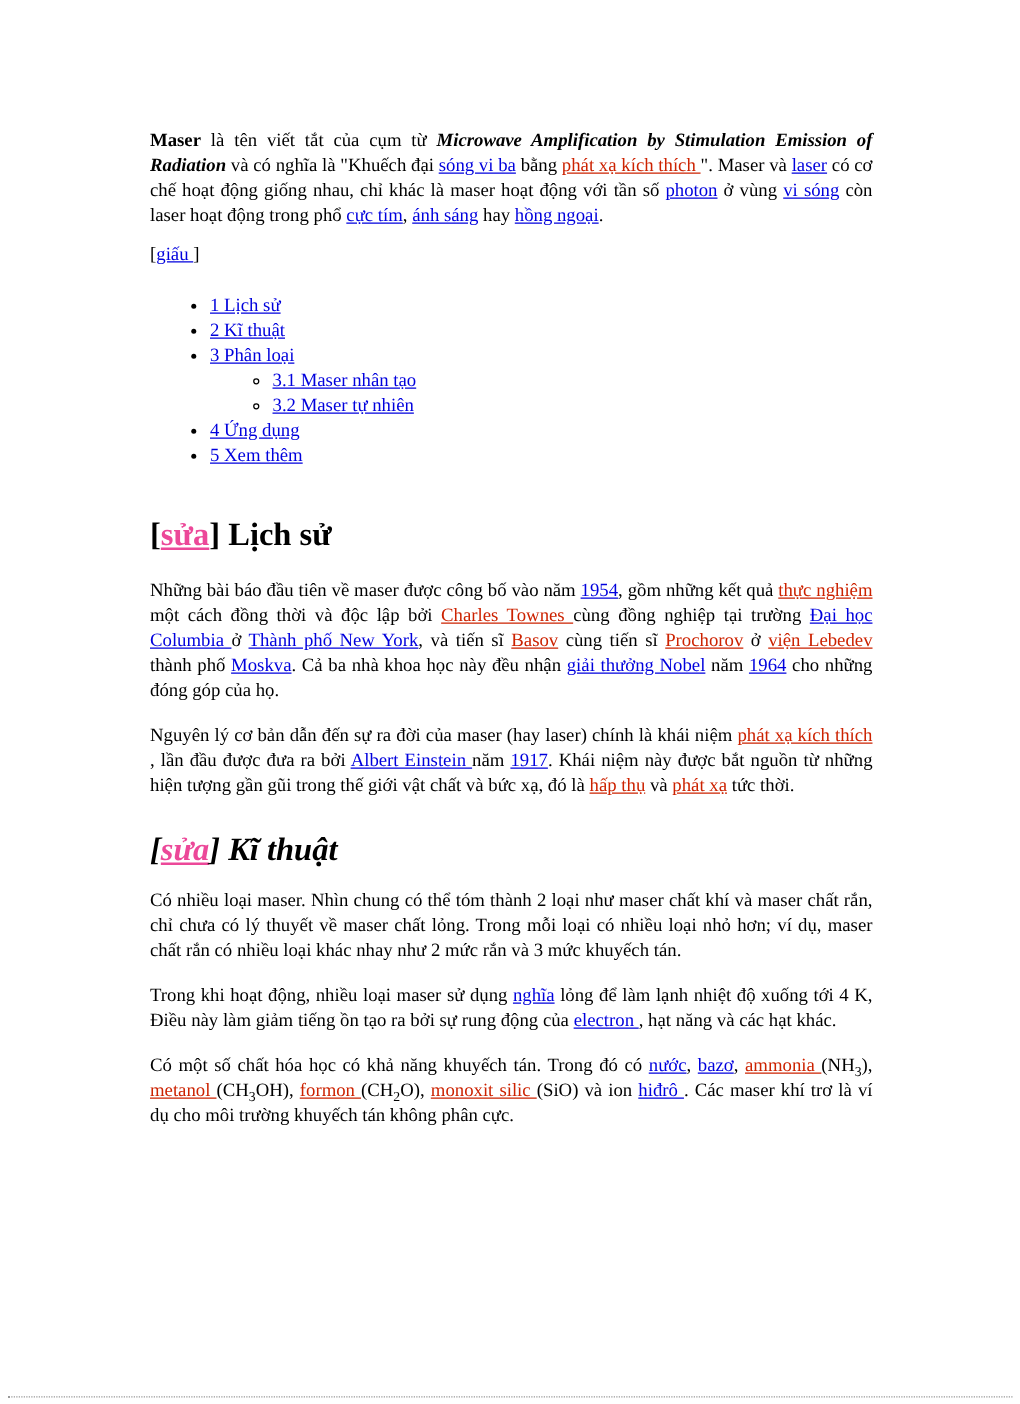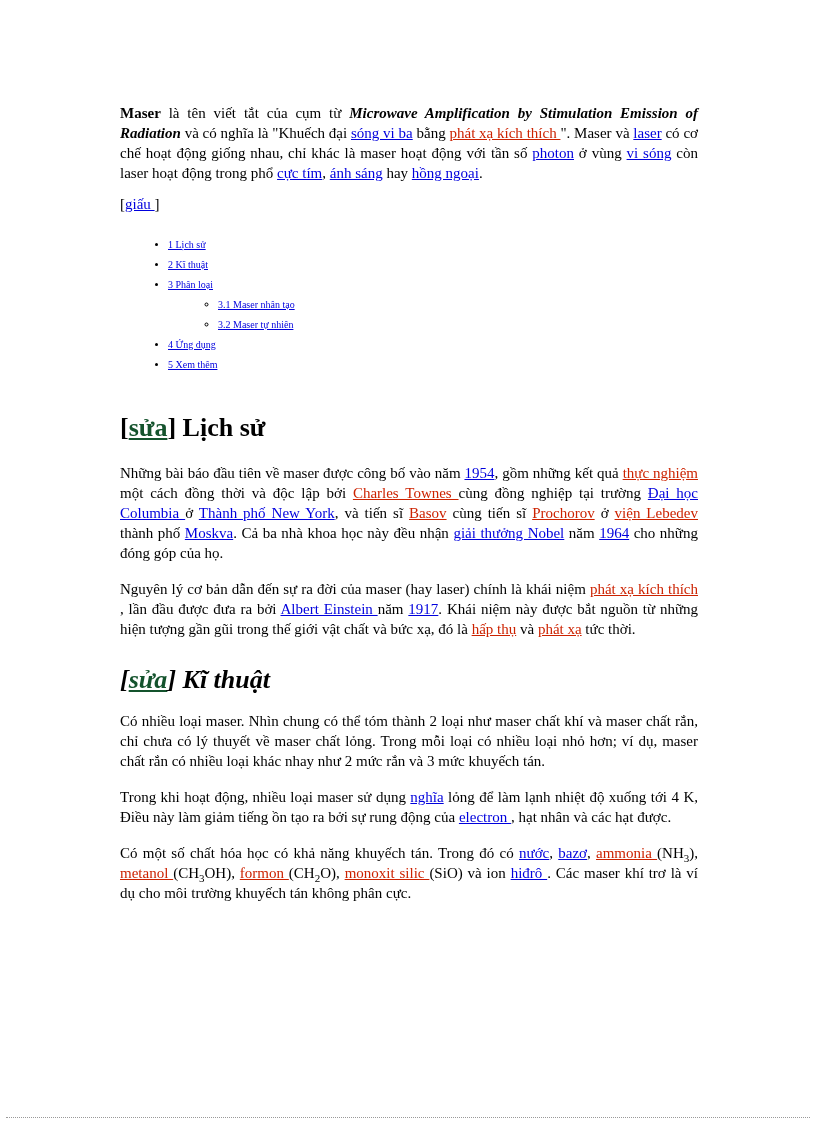--- a/index.html
+++ b/index.html
@@ -32,21 +32,21 @@
   }
   .toc-hide {
     font-size: 15px;
     line-height: 18px;
     margin: 12px 0 4px 0;
   }
   ul.toc-list {
     margin: 22px 0 0 0;
     padding: 0 0 0 48px;
     list-style-type: disc;
-    font-size: 10px;
+    font-size: 15px;
     line-height: 20px;
   }
   ul.toc-sub {
     margin: 0;
     padding: 0 0 0 50px;
     list-style-type: circle;
   }
   h1.section {
     font-size: 26px;
     line-height: 34px;
@@ -63,21 +63,21 @@
   .seg-redlink {
     color: #CC2200;
     text-decoration: underline;
     cursor: pointer;
   }
   .seg-bold { font-weight: bold; }
   .seg-bolditalic { font-weight: bold; font-style: italic; }
   sub.seg-sub { font-size: 11px; line-height: 0; }
 
   .edit-link {
-    color: #14532d;
+    color: #ec4899;
     text-decoration: underline;
     cursor: pointer;
     font-weight: bold;
   }
   .bracket { font-weight: bold; color: #000; }
 
   .page-break {
     position: absolute;
     left: 6px;
     right: 6px;
@@ -110,19 +110,19 @@
     </ul>
 
     <h1 class="section"><span class="bracket">[</span><a class="edit-link">sửa</a><span class="bracket">] </span><span>Lịch sử</span></h1>
 
     <p class="para mt-18"><span class="seg-plain">Những bài báo đầu tiên về maser được công bố vào năm </span><span class="seg-link">1954</span><span class="seg-plain">, gồm những kết quả </span><span class="seg-redlink">thực nghiệm </span><span class="seg-plain">một cách đồng thời và độc lập bởi </span><span class="seg-redlink">Charles Townes </span><span class="seg-plain">cùng đồng nghiệp tại trường </span><span class="seg-link">Đại học Columbia </span><span class="seg-plain">ở </span><span class="seg-link">Thành phố New York</span><span class="seg-plain">, và tiến sĩ </span><span class="seg-redlink">Basov</span><span class="seg-plain"> cùng tiến sĩ </span><span class="seg-redlink">Prochorov</span><span class="seg-plain"> ở </span><span class="seg-redlink">viện Lebedev</span><span class="seg-plain"> thành phố </span><span class="seg-link">Moskva</span><span class="seg-plain">. Cả ba nhà khoa học này đều nhận </span><span class="seg-link">giải thưởng Nobel</span><span class="seg-plain"> năm </span><span class="seg-link">1964</span><span class="seg-plain"> cho những đóng góp của họ.</span></p>
     <p class="para"><span class="seg-plain">Nguyên lý cơ bản dẫn đến sự ra đời của maser (hay laser) chính là khái niệm </span><span class="seg-redlink">phát xạ kích thích </span><span class="seg-plain">, lần đầu được đưa ra bởi </span><span class="seg-link">Albert Einstein </span><span class="seg-plain">năm </span><span class="seg-link">1917</span><span class="seg-plain">. Khái niệm này được bắt nguồn từ những hiện tượng gần gũi trong thế giới vật chất và bức xạ, đó là </span><span class="seg-redlink">hấp thụ</span><span class="seg-plain"> và </span><span class="seg-redlink">phát xạ</span><span class="seg-plain"> tức thời.</span></p>
 
     <h1 class="section second"><span class="bracket">[</span><a class="edit-link">sửa</a><span class="bracket">] </span><span>Kĩ thuật</span></h1>
 
     <p class="para mt-14"><span class="seg-plain">Có nhiều loại maser. Nhìn chung có thể tóm thành 2 loại như maser chất khí và maser chất rắn, chỉ chưa có lý thuyết về maser chất lỏng. Trong mỗi loại có nhiều loại nhỏ hơn; ví dụ, maser chất rắn có nhiều loại khác nhay như 2 mức rắn và 3 mức khuyếch tán.</span></p>
-    <p class="para"><span class="seg-plain">Trong khi hoạt động, nhiều loại maser sử dụng </span><span class="seg-link">nghĩa</span><span class="seg-plain"> lỏng để làm lạnh nhiệt độ xuống tới 4 K, Điều này làm giảm tiếng ồn tạo ra bởi sự rung động của </span><span class="seg-link">electron </span><span class="seg-plain">, hạt nhân và các hạt được.</span></p>
+    <p class="para"><span class="seg-plain">Trong khi hoạt động, nhiều loại maser sử dụng </span><span class="seg-link">nghĩa</span><span class="seg-plain"> lỏng để làm lạnh nhiệt độ xuống tới 4 K, Điều này làm giảm tiếng ồn tạo ra bởi sự rung động của </span><span class="seg-link">electron </span><span class="seg-plain">, hạt năng và các hạt khác.</span></p>
     <p class="para"><span class="seg-plain">Có một số chất hóa học có khả năng khuyếch tán. Trong đó có </span><span class="seg-link">nước</span><span class="seg-plain">, </span><span class="seg-link">bazơ</span><span class="seg-plain">, </span><span class="seg-redlink">ammonia </span><span class="seg-plain">(NH</span><sub class="seg-sub">3</sub><span class="seg-plain">), </span><span class="seg-redlink">metanol </span><span class="seg-plain">(CH</span><sub class="seg-sub">3</sub><span class="seg-plain">OH), </span><span class="seg-redlink">formon </span><span class="seg-plain">(CH</span><sub class="seg-sub">2</sub><span class="seg-plain">O), </span><span class="seg-redlink">monoxit silic </span><span class="seg-plain">(SiO) và ion </span><span class="seg-link">hiđrô </span><span class="seg-plain">. Các maser khí trơ là ví dụ cho môi trường khuyếch tán không phân cực.</span></p>
 
   </div>
 
   <div class="page-break"></div>
 </div>
 
 </body></html>

